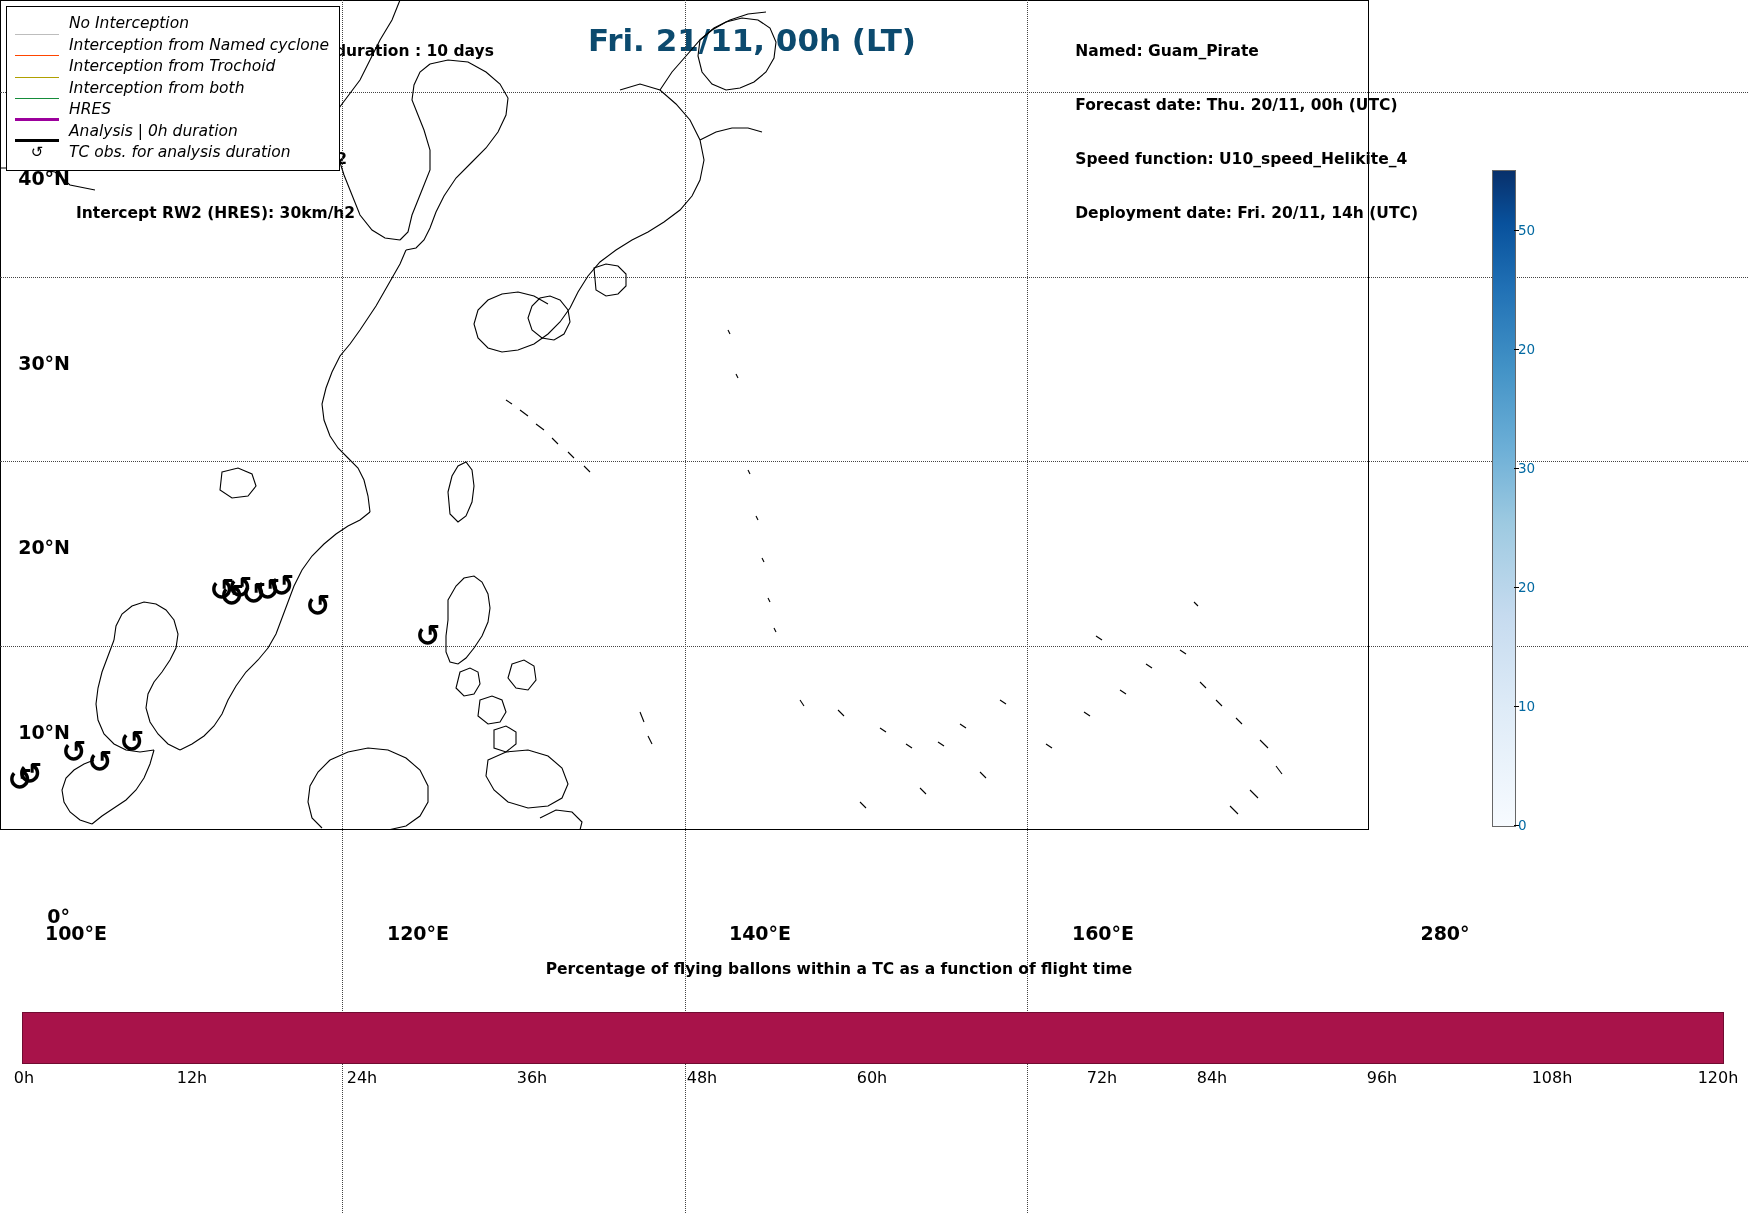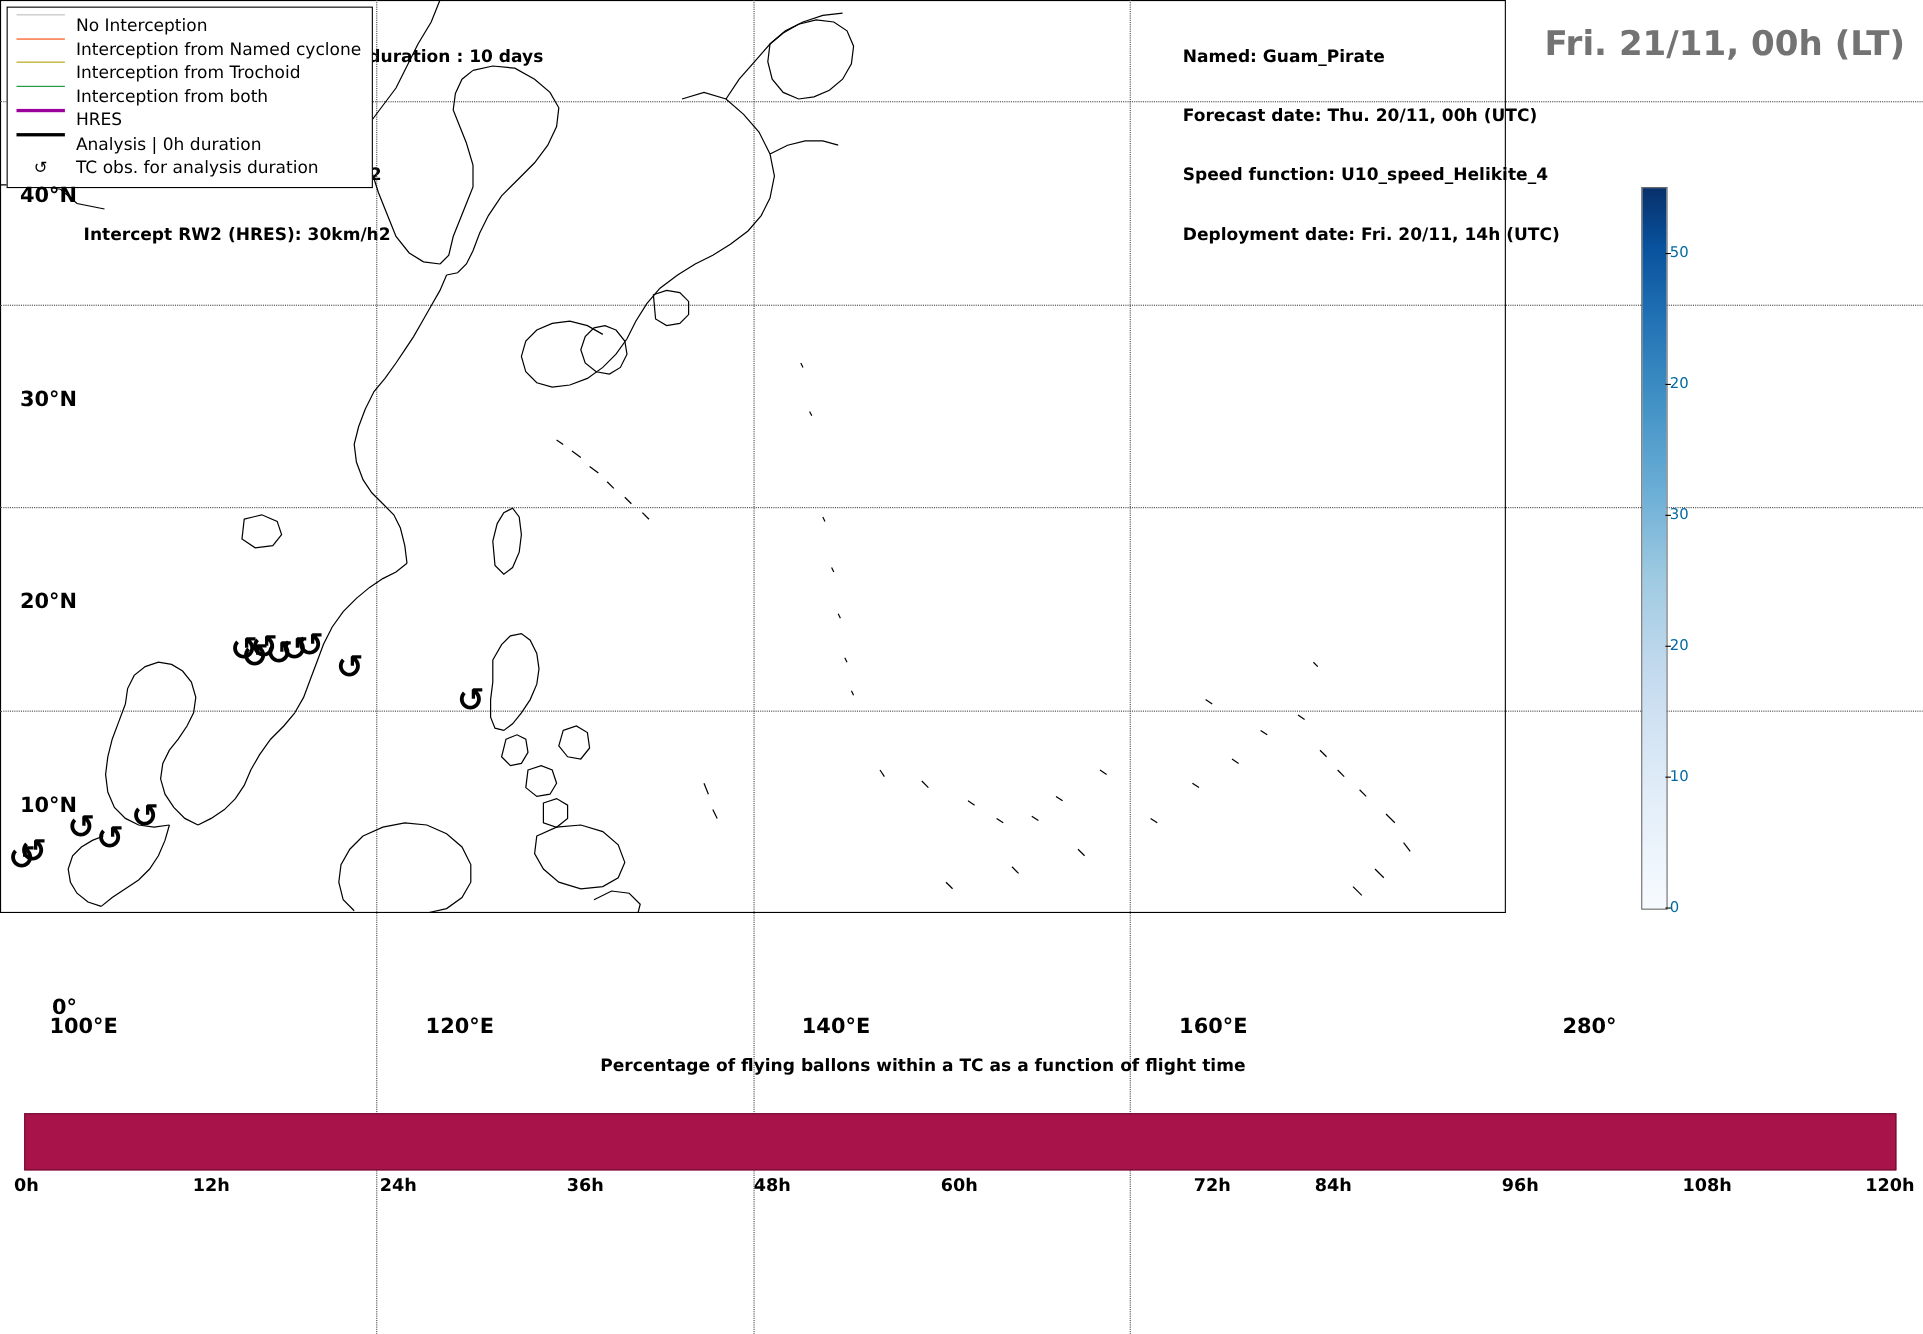--- a/index.html
+++ b/index.html
@@ -1,47 +1,47 @@
 <!DOCTYPE html>
 <html><head>
 <meta charset="utf-8">
 <style>
   html,body{margin:0;padding:0;background:#ffffff;}
   body{width:1748px;height:1213px;position:relative;font-family:"DejaVu Sans",sans-serif;overflow:hidden;}
   .abs{position:absolute;}
   
   #hdr-left{left:76px;top:6px;font-size:15.5px;font-weight:bold;line-height:18px;color:#000;white-space:pre;}
   #hdr-right{right:330px;top:6px;font-size:15.5px;font-weight:bold;line-height:18px;color:#000;white-space:pre;text-align:left;}
-  #title{left:0;right:16px;top:22px;text-align:right;font-size:31px;font-weight:bold;color:#737373;letter-spacing:0px;}
+  #title{left:0;right:4px;top:22px;text-align:center;font-size:31px;font-weight:bold;color:#0c4a6e;letter-spacing:0px;}
   #title span{margin-left:-240px;}
   
   #map{left:76px;top:86px;width:1369px;height:830px;border:1.6px solid #000;box-sizing:border-box;background:#fff;overflow:hidden;}
   .gridv{position:absolute;top:0;bottom:0;width:0;border-left:1.3px dotted #444;}
   .gridh{position:absolute;left:0;right:0;height:0;border-top:1.3px dotted #444;}
   .xtick{position:absolute;top:922px;font-size:19px;font-weight:bold;color:#000;transform:translateX(-50%);}
   .ylab{position:absolute;left:6px;font-size:19px;font-weight:bold;color:#000;transform:translateY(-50%);width:64px;text-align:right;}
   
   #legend{position:absolute;left:6px;top:6px;background:#fff;border:1.2px solid #000;padding:6px 10px 6px 8px;font-size:15px;line-height:21.5px;}
-  #legend .row{display:flex;align-items:flex-start;height:21.5px;}
+  #legend .row{display:flex;align-items:flex-end;height:21.5px;font-style:italic;}
   #legend .key{width:44px;height:0;margin-right:10px;flex:none;}
   #legend .keybox{width:44px;margin-right:10px;flex:none;text-align:center;font-size:15px;}
   #legend .lbl{color:#000;font-size:15.5px;font-family:"DejaVu Sans",sans-serif;}
   
   #cbar{position:absolute;left:1492px;top:170px;width:22px;height:655px;border:1px solid #666;
         background:linear-gradient(to top,#f7fbff 0%,#deebf7 18%,#c6dbef 32%,#9ecae1 46%,#6baed6 58%,#4292c6 70%,#2171b5 82%,#08519c 92%,#08306b 100%);}
   .cbtick{position:absolute;left:1518px;font-size:13.5px;color:#0369a1;transform:translateY(-50%);}
   .cbtickline{position:absolute;left:1514px;width:5px;height:0;border-top:1px solid #000;}
   #cbtitle{position:absolute;left:1600px;top:170px;height:655px;width:655px;
            transform-origin:left top;transform:rotate(90deg) translateY(-100%);
            font-size:16.5px;font-weight:bold;color:#000;display:flex;align-items:center;justify-content:center;}
   
   #bottomtitle{position:absolute;left:0;right:0;top:960px;text-align:center;font-size:15.5px;font-weight:bold;color:#000;}
   #bottomtitle span{margin-left:-70px;margin-top:12px;}
   #pctbar{position:absolute;left:22px;top:1012px;width:1700px;height:50px;background:#a8134a;border:1px solid #6f0c31;}
-  .btick{position:absolute;top:1068px;font-size:16px;font-weight:bold;color:#000;transform:translateX(-50%);}
+  .btick{position:absolute;top:1068px;font-size:16px;font-weight:normal;color:#000;transform:translateX(-50%);}
   svg{display:block;}
 </style>
 </head>
 <body>
 
 <div id="hdr-left" class="abs">
   <div>Maximum forecast trajectory duration : 10 days</div>
   <div>Intercept distance: 300km</div>
   <div>Intercept RW2 (EPS):  30km/h2</div>
   <div>Intercept RW2 (HRES): 30km/h2</div>

